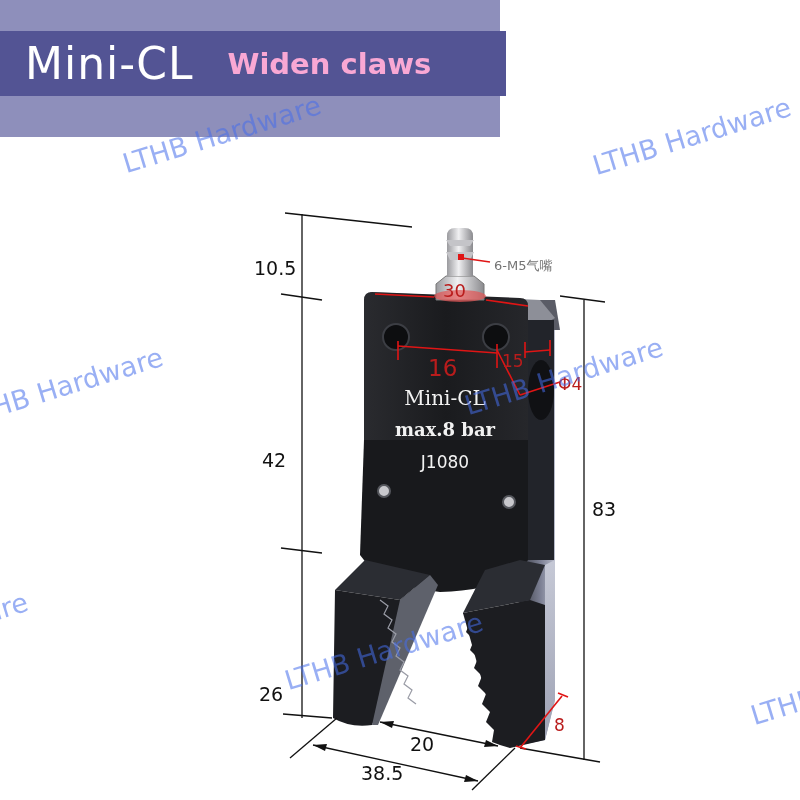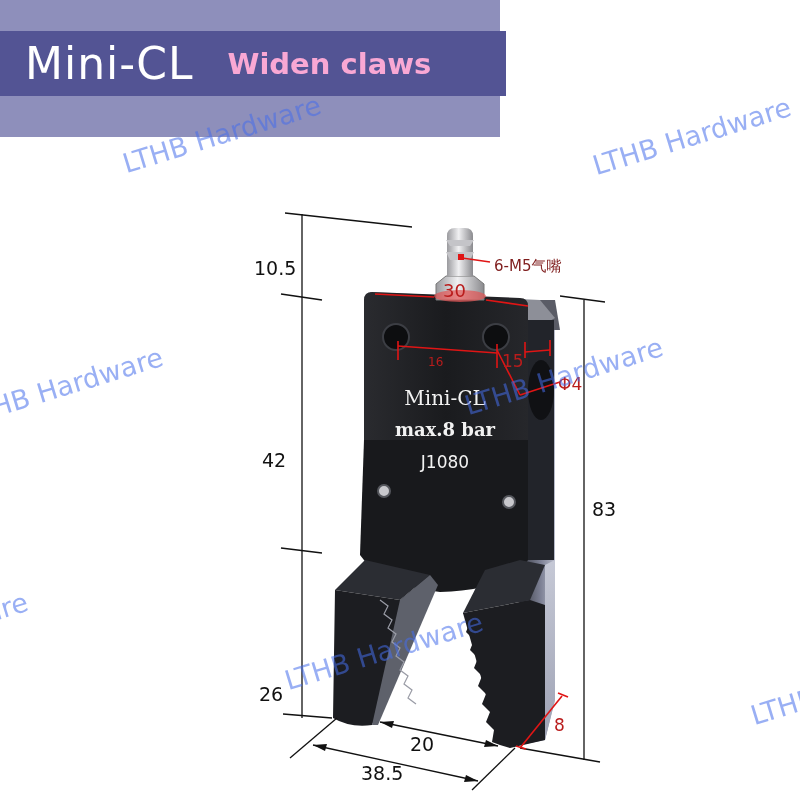--- a/index.html
+++ b/index.html
@@ -8,21 +8,21 @@
   .banner-bg { position: absolute; left: 0; top: 0; width: 500px; height: 137px; background: #8e8fbb; }
   .banner-stripe { position: absolute; left: 0; top: 31px; width: 506px; height: 65px; background: #535494;
                    display: flex; align-items: center; }
   .banner-title { color: #ffffff; font-size: 44px; margin-left: 25px; letter-spacing: 1px;
                   font-family: "DejaVu Sans", sans-serif; }
   .banner-sub { color: #f9a8d4; font-size: 29px; margin-left: 34px; font-weight: bold;
                 font-family: "DejaVu Sans", sans-serif; }
   svg.stage { position: absolute; left: 0; top: 0; }
   .dim { position: absolute; font-size: 19px; color: #111; font-family: "DejaVu Sans", sans-serif; }
   .dim-red { position: absolute; color: #b91c1c; font-family: "DejaVu Sans", sans-serif; }
-  .note { position: absolute; font-size: 15px; color: #7f1d1d; font-family: "DejaVu Sans", sans-serif; }
+  .note { position: absolute; font-size: 13px; color: #737373; font-family: "DejaVu Sans", sans-serif; }
   .body-text { position: absolute; color: #f2f2f2; font-family: "DejaVu Serif", serif; text-align: center; }
   .body-text.sans { font-family: "DejaVu Sans", sans-serif; }
   .wm { position: absolute; color: rgba(70, 110, 235, 0.55); font-size: 27px; transform: rotate(-17deg);
         transform-origin: left bottom; white-space: nowrap; font-family: "DejaVu Sans", sans-serif; }
 </style>
 </head>
 <body>
 
 <div class="banner-bg"></div>
 <div class="banner-stripe">
@@ -141,21 +141,21 @@
 </svg>
 
 <div class="dim" style="left:254px; top:257px;">10.5</div>
 <div class="dim" style="left:262px; top:449px;">42</div>
 <div class="dim" style="left:259px; top:636px;margin-top:47px;">26</div>
 <div class="dim" style="left:592px; top:498px;">83</div>
 <div class="dim" style="left:410px; top:733px;">20</div>
 <div class="dim" style="left:361px; top:762px;">38.5</div>
 
 <div class="dim-red" style="left:443px; top:280px; font-size:18px;">30</div>
-<div class="dim-red" style="left:428px; top:355px; font-size:12px;">16</div>
+<div class="dim-red" style="left:428px; top:355px; font-size:23px;">16</div>
 <div class="dim-red" style="left:502px; top:343px; font-size:17px;margin-top:8px;">15</div>
 <div class="dim-red" style="left:558px; top:374px; font-size:17px;">Φ4</div>
 <div class="dim-red" style="left:554px; top:715px; font-size:17px;">8</div>
 
 <div class="note" style="left:494px; top:257px;">6-M5气嘴</div>
 
 <div class="body-text" style="left:380px; top:386px; width:130px; font-size:20px;">Mini-CL</div>
 <div class="body-text" style="left:370px; top:419px; width:150px; font-size:18px; font-weight:bold;">max.8 bar</div>
 <div class="body-text sans" style="left:380px; top:452px; width:130px; font-size:17px;">J1080</div>
 

